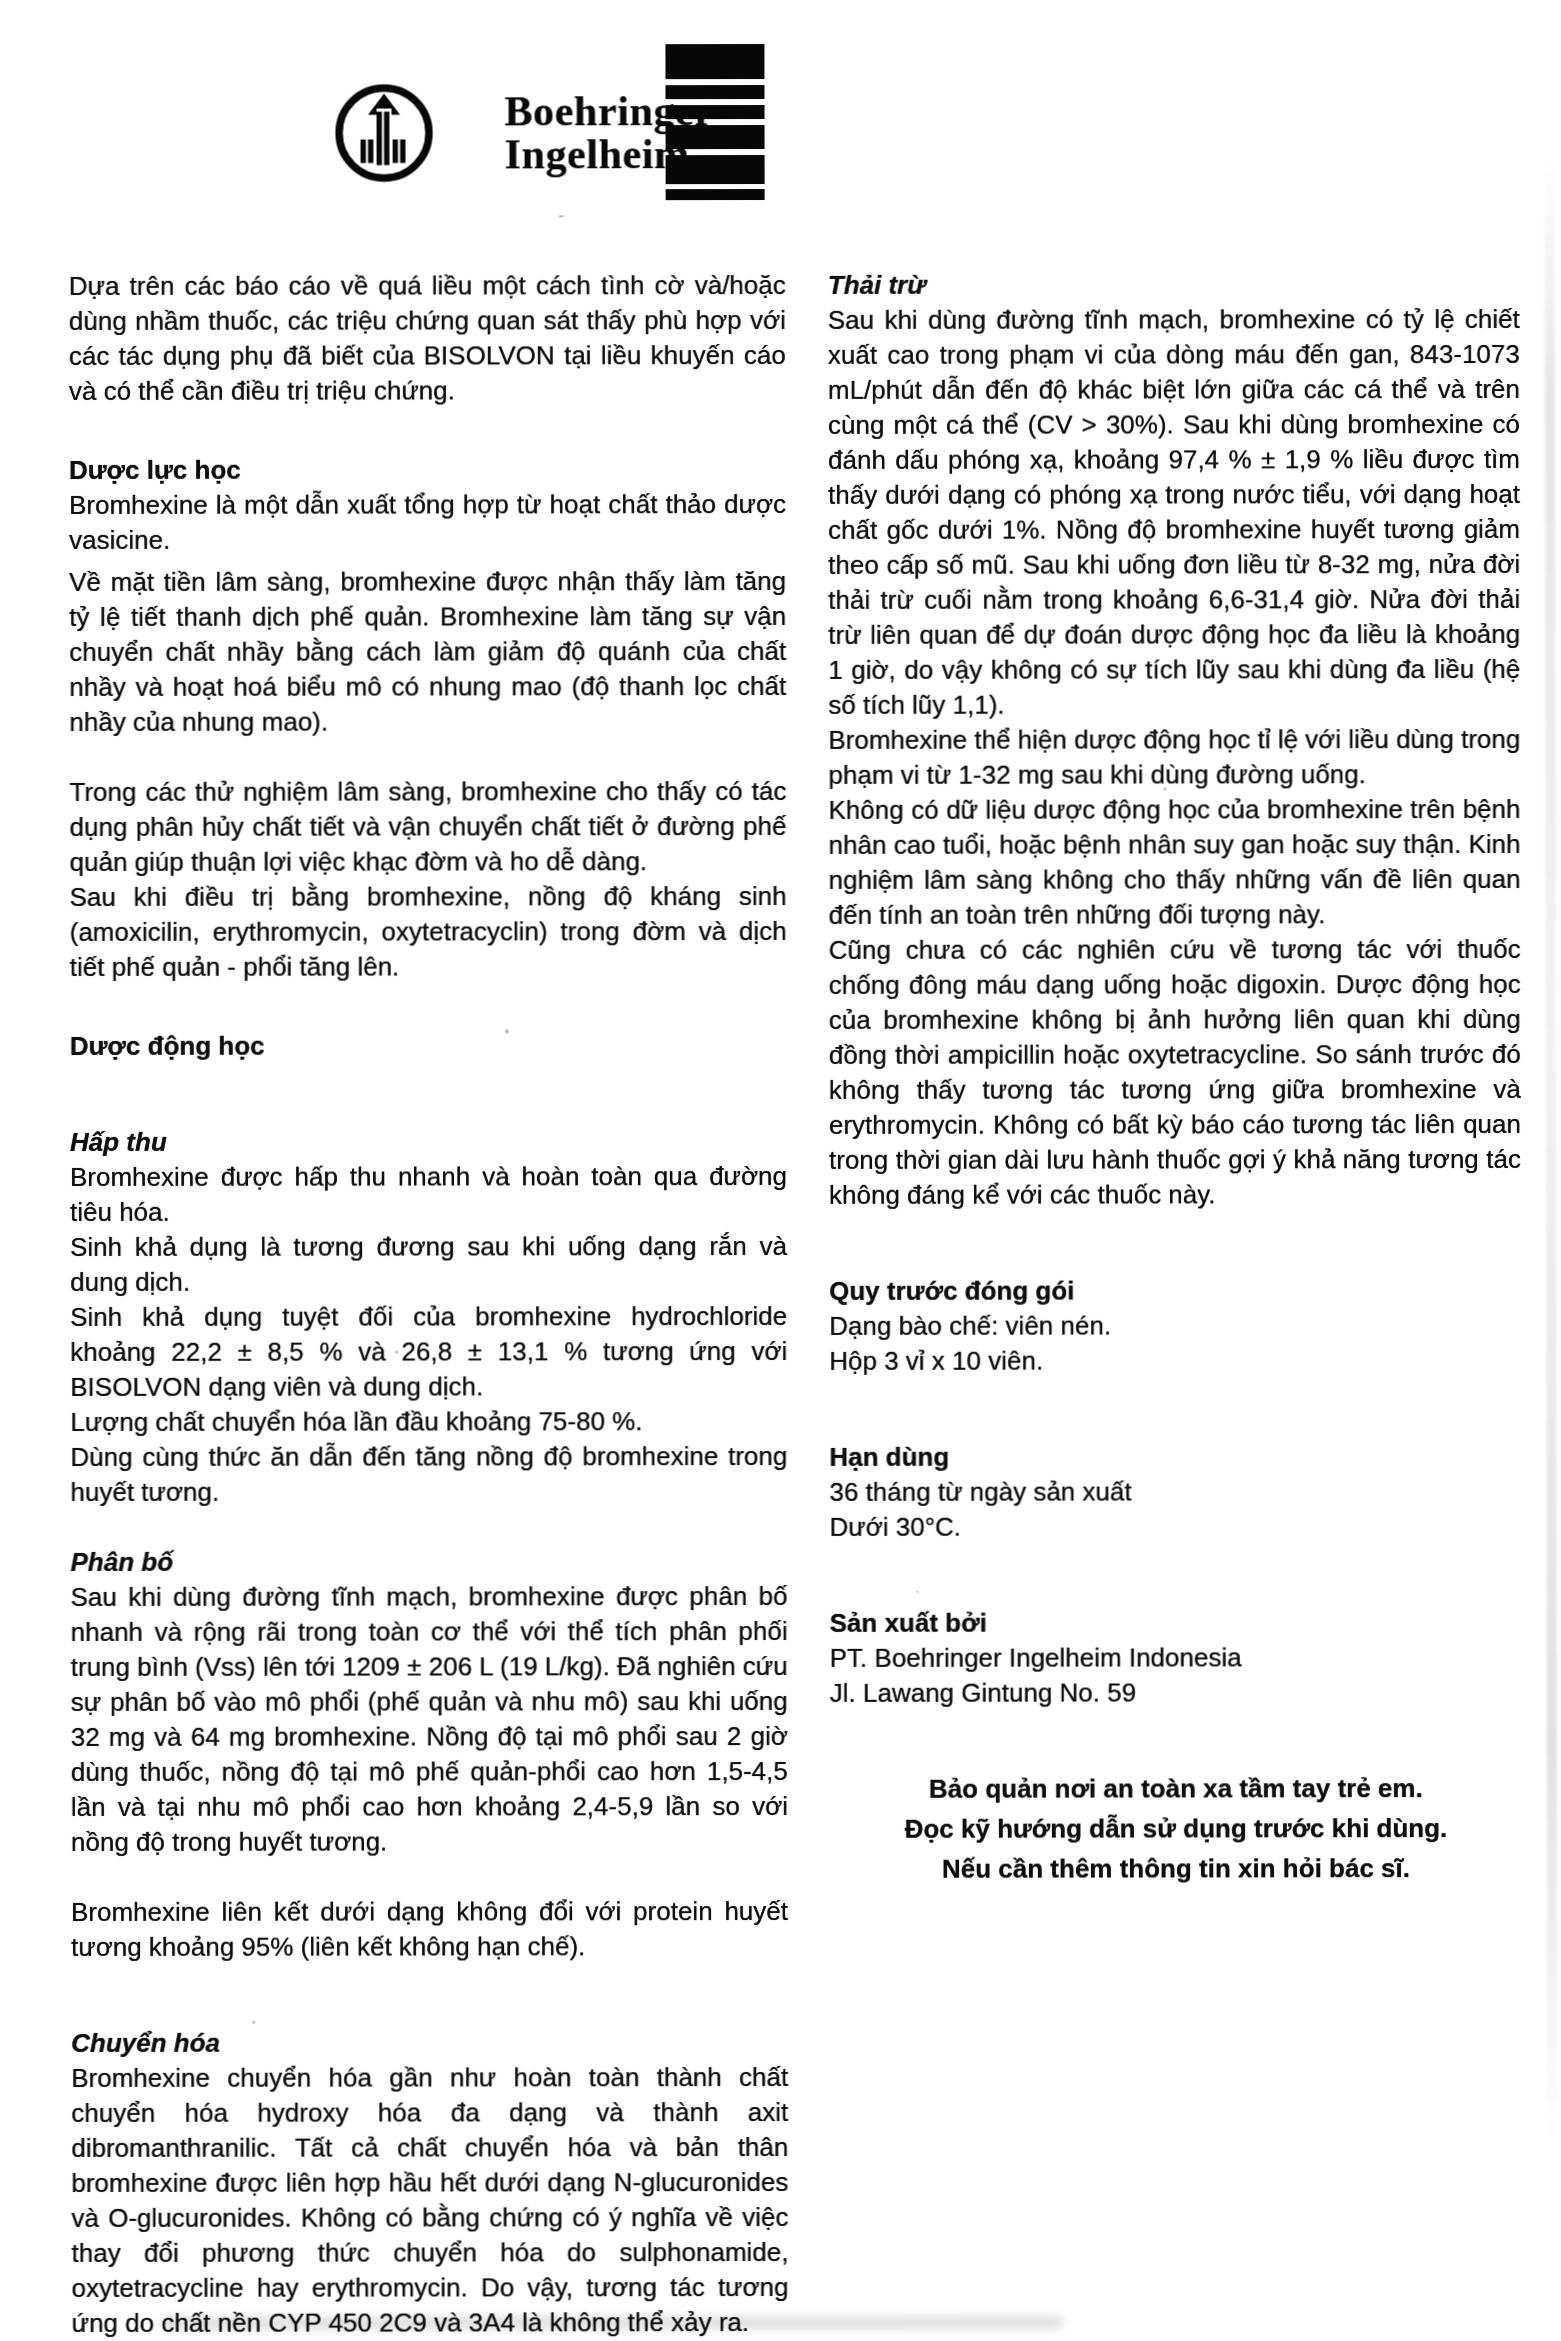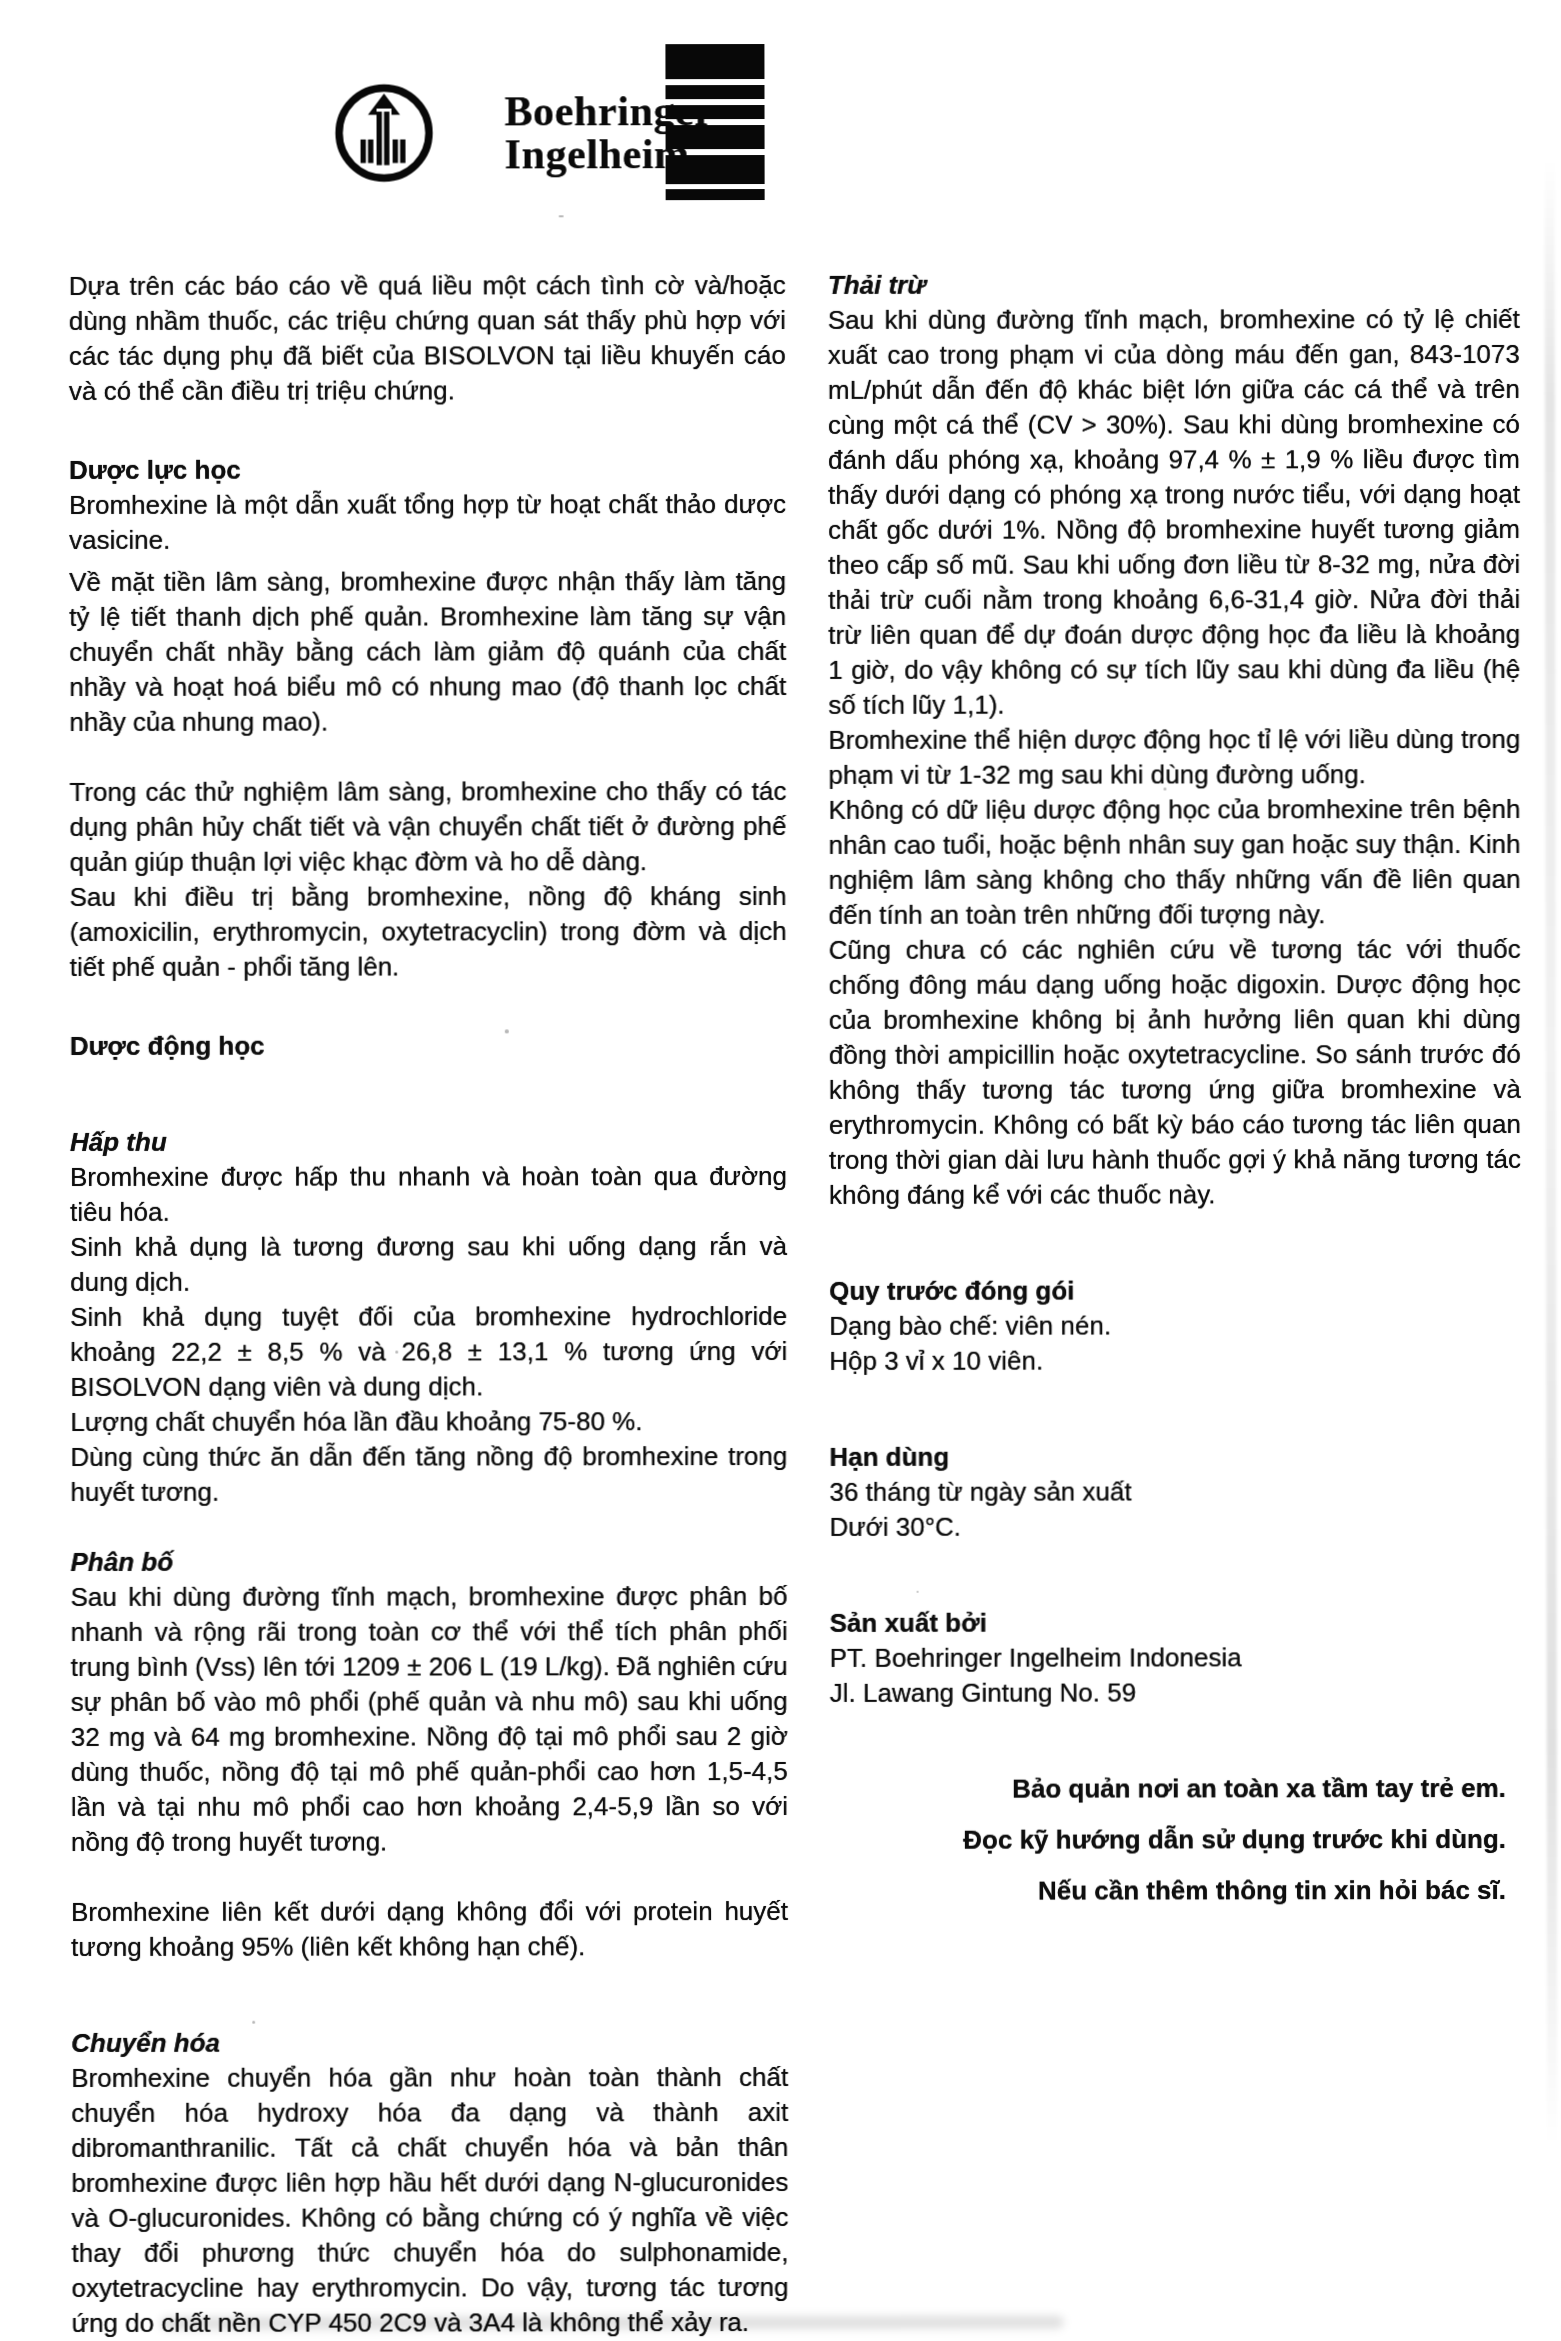--- a/index.html
+++ b/index.html
@@ -16,21 +16,21 @@
   .regbars{position:absolute;left:667px;top:44px;width:99px;}
   .regbars .bar{background:#0a0a0a;margin-bottom:5.5px;}
   
   .col{position:absolute;top:268px;font-size:26px;line-height:35px;
        text-align:justify;text-shadow:0 0 0.7px rgba(0,0,0,.8);}
   #col-left{left:70px;width:717px;}
   #col-right{left:829px;width:692px;}
   .para{margin:0;}
   .h{margin:0;font-weight:700;}
   .sub{margin:0;font-weight:700;font-style:italic;}
-  .bold-line{margin:16px;font-weight:700;text-align:right;}
+  .bold-line{margin:5px;font-weight:700;text-align:center;}
   .gap-sm{margin-top:7.3px;}
   .gap-md{margin-top:35px;}
   .gap-lg{margin-top:44px;}
   .gap-xl{margin-top:61px;}
   
   .streak-right{position:absolute;right:4.9px;top:159px;width:9.8px;height:1988px;
       background:linear-gradient(to bottom,rgba(0,0,0,0) 0%,rgba(0,0,0,.10) 12%,
       rgba(0,0,0,.05) 45%,rgba(0,0,0,.12) 80%,rgba(0,0,0,0) 100%);
       filter:blur(1.8px);}
   .smudge-bottom{position:absolute;left:159px;top:2316px;width:903px;height:13.4px;

